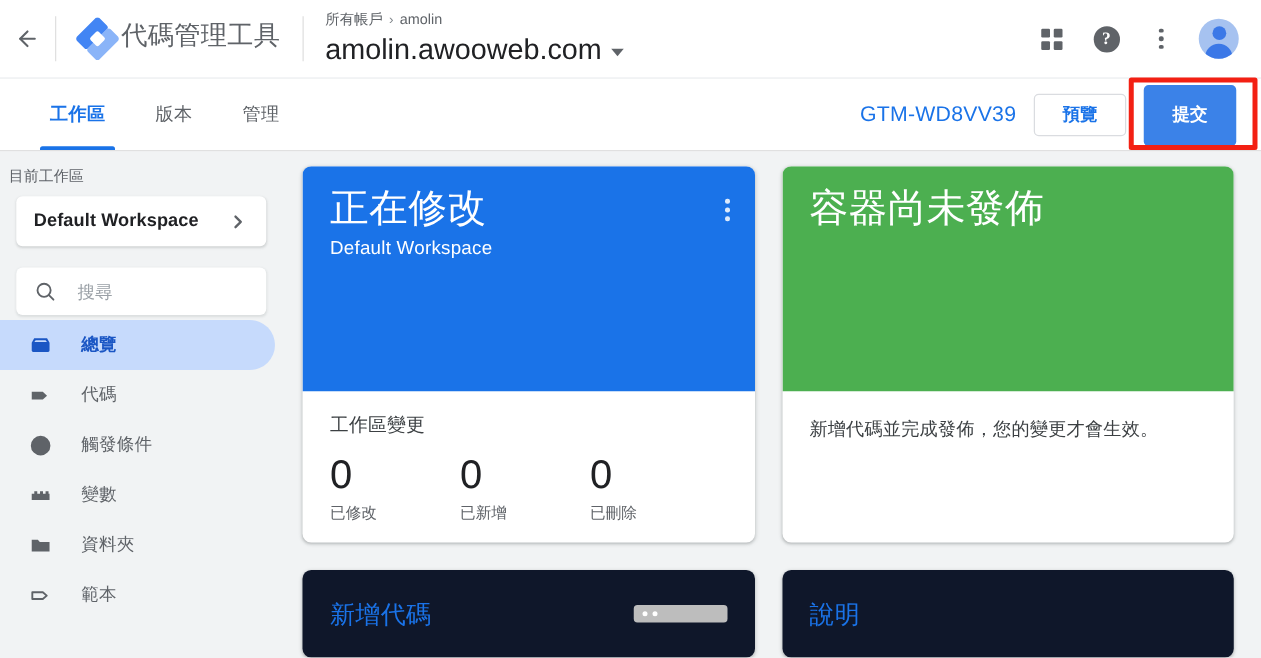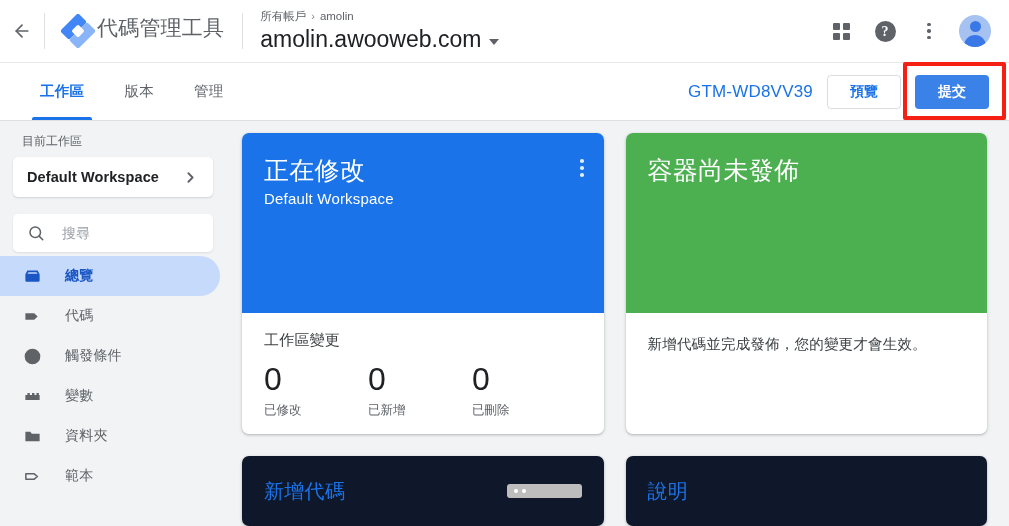--- a/index.html
+++ b/index.html
@@ -106,37 +106,37 @@
     gap: 14px; padding-right: 20px; height: 58px;
   }
   .gtm-id { font-size: 17px; color: #1a73e8; letter-spacing: .2px; white-space: nowrap; }
   .btn-outline {
     height: 34px; min-width: 74px; padding: 0 18px;
     border: 1px solid #dadce0; border-radius: 4px; background: #fff;
     color: #1a73e8; font-size: 14px; font-weight: bold;
     display: flex; align-items: center; justify-content: center;
   }
   .btn-filled {
-    height: 34px; min-width: 74px; padding: 0 20px;
+    height: 49px; min-width: 74px; padding: 0 20px;
     border: none; border-radius: 4px; background: #3b82e8;
     color: #fff; font-size: 14px; font-weight: bold;
     display: flex; align-items: center; justify-content: center;
   }
   .highlight-box {
     position: absolute; left: 903px; top: 62px; width: 103px; height: 58px;
     border: 4px solid #f32013; border-radius: 2px; pointer-events: none;
   }
 
   
   .sidebar {
     position: absolute; top: 122px; left: 0; width: 226px; height: 404px;
     background: #f1f3f4; padding-top: 11px;
   }
   .side-label {
-    font-size: 12px; color: #5f6368; padding-left: 22px; margin-bottom: 7px;
+    font-size: 12px; color: #5f6368; padding-left: 7px; margin-bottom: 7px;
   }
   .workspace-box {
     margin: 0 13px; height: 40px; background: #fff; border-radius: 5px;
     display: flex; align-items: center; padding: 0 14px;
     box-shadow: 0 1px 2px rgba(60,64,67,.18);
   }
   .workspace-name {
     font-size: 14.5px; color: #202124; font-weight: bold; letter-spacing: .1px;
   }
   .chev-right { margin-left: auto; color: #5f6368; display: flex; }
@@ -175,21 +175,21 @@
     box-shadow: 0 1px 2px rgba(60,64,67,.22), 0 1px 3px 1px rgba(60,64,67,.1);
     overflow: hidden;
   }
   .card-hero {
     height: 180px; padding: 22px 22px 0;
     position: relative; color: #fff;
   }
   .hero-blue { background: #1a73e8; }
   .hero-green { background: #4aa css; }
   .hero-green { background: #4caf50; }
-  .hero-title { font-size: 25px; font-weight: normal; letter-spacing: .3px; line-height: 30px; }
+  .hero-title { font-size: 31px; font-weight: normal; letter-spacing: .3px; line-height: 30px; font-family: Liberation Mono, monospace; }
   .hero-sub { font-size: 15px; margin-top: 5px; letter-spacing: .2px; }
   .hero-dots {
     position: absolute; right: 20px; top: 26px;
     display: flex; flex-direction: column; gap: 3.5px; align-items: center;
   }
   .hero-dots i { width: 3.5px; height: 3.5px; border-radius: 50%; background: rgba(255,255,255,.85); display: block; }
   .card-body { padding: 18px 22px 16px; }
   .body-label { font-size: 15px; color: #3c4043; letter-spacing: .2px; }
   .stats { display: flex; margin-top: 9px; }
   .stat { width: 104px; }

